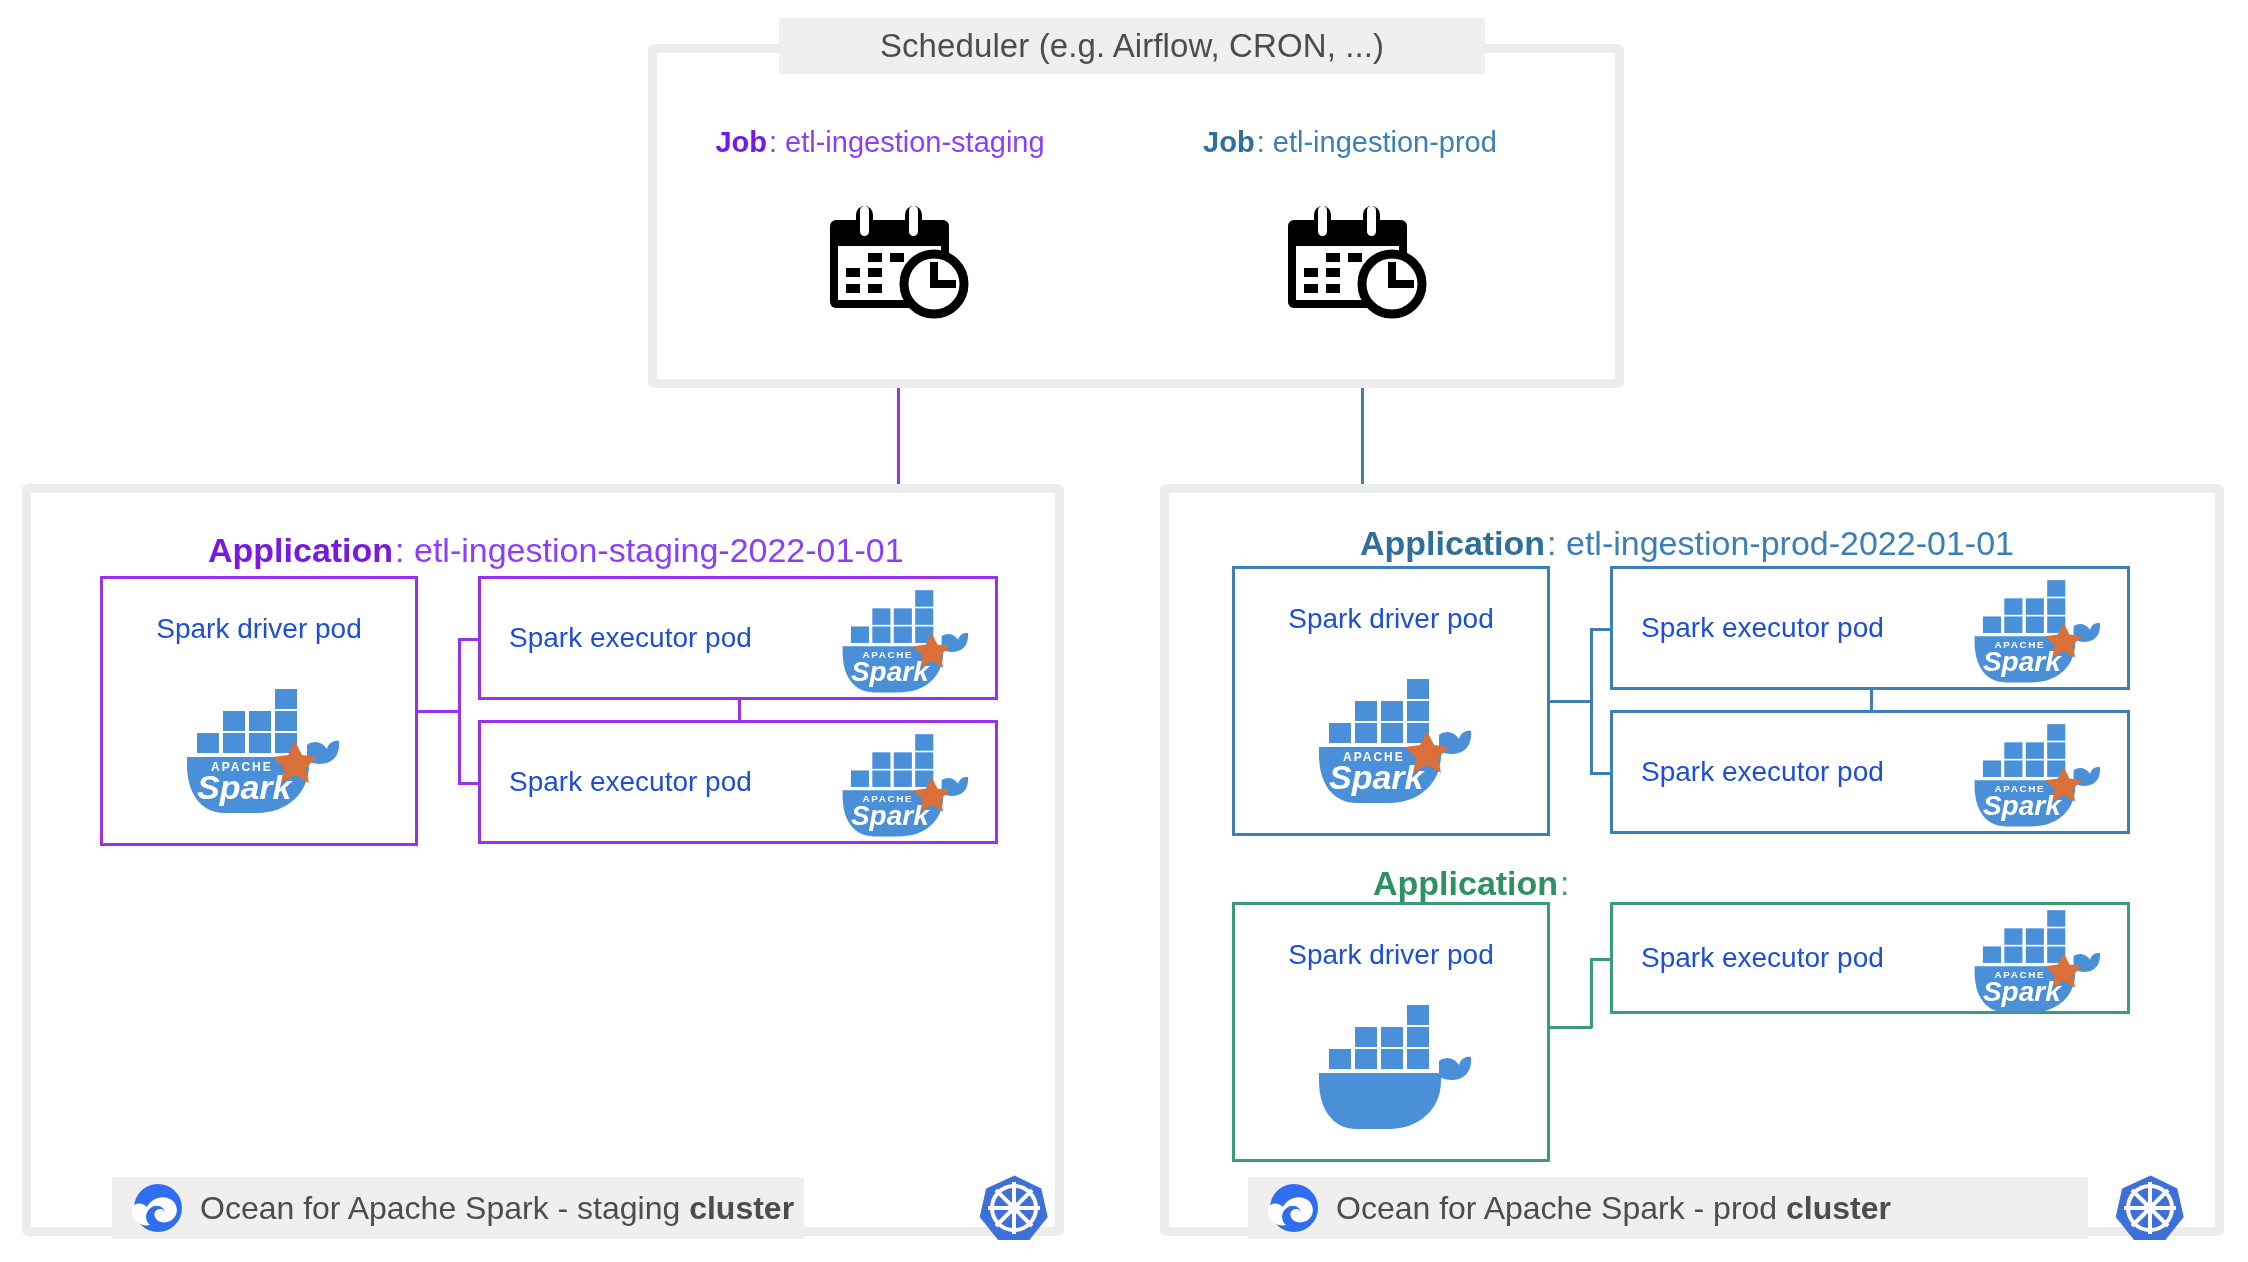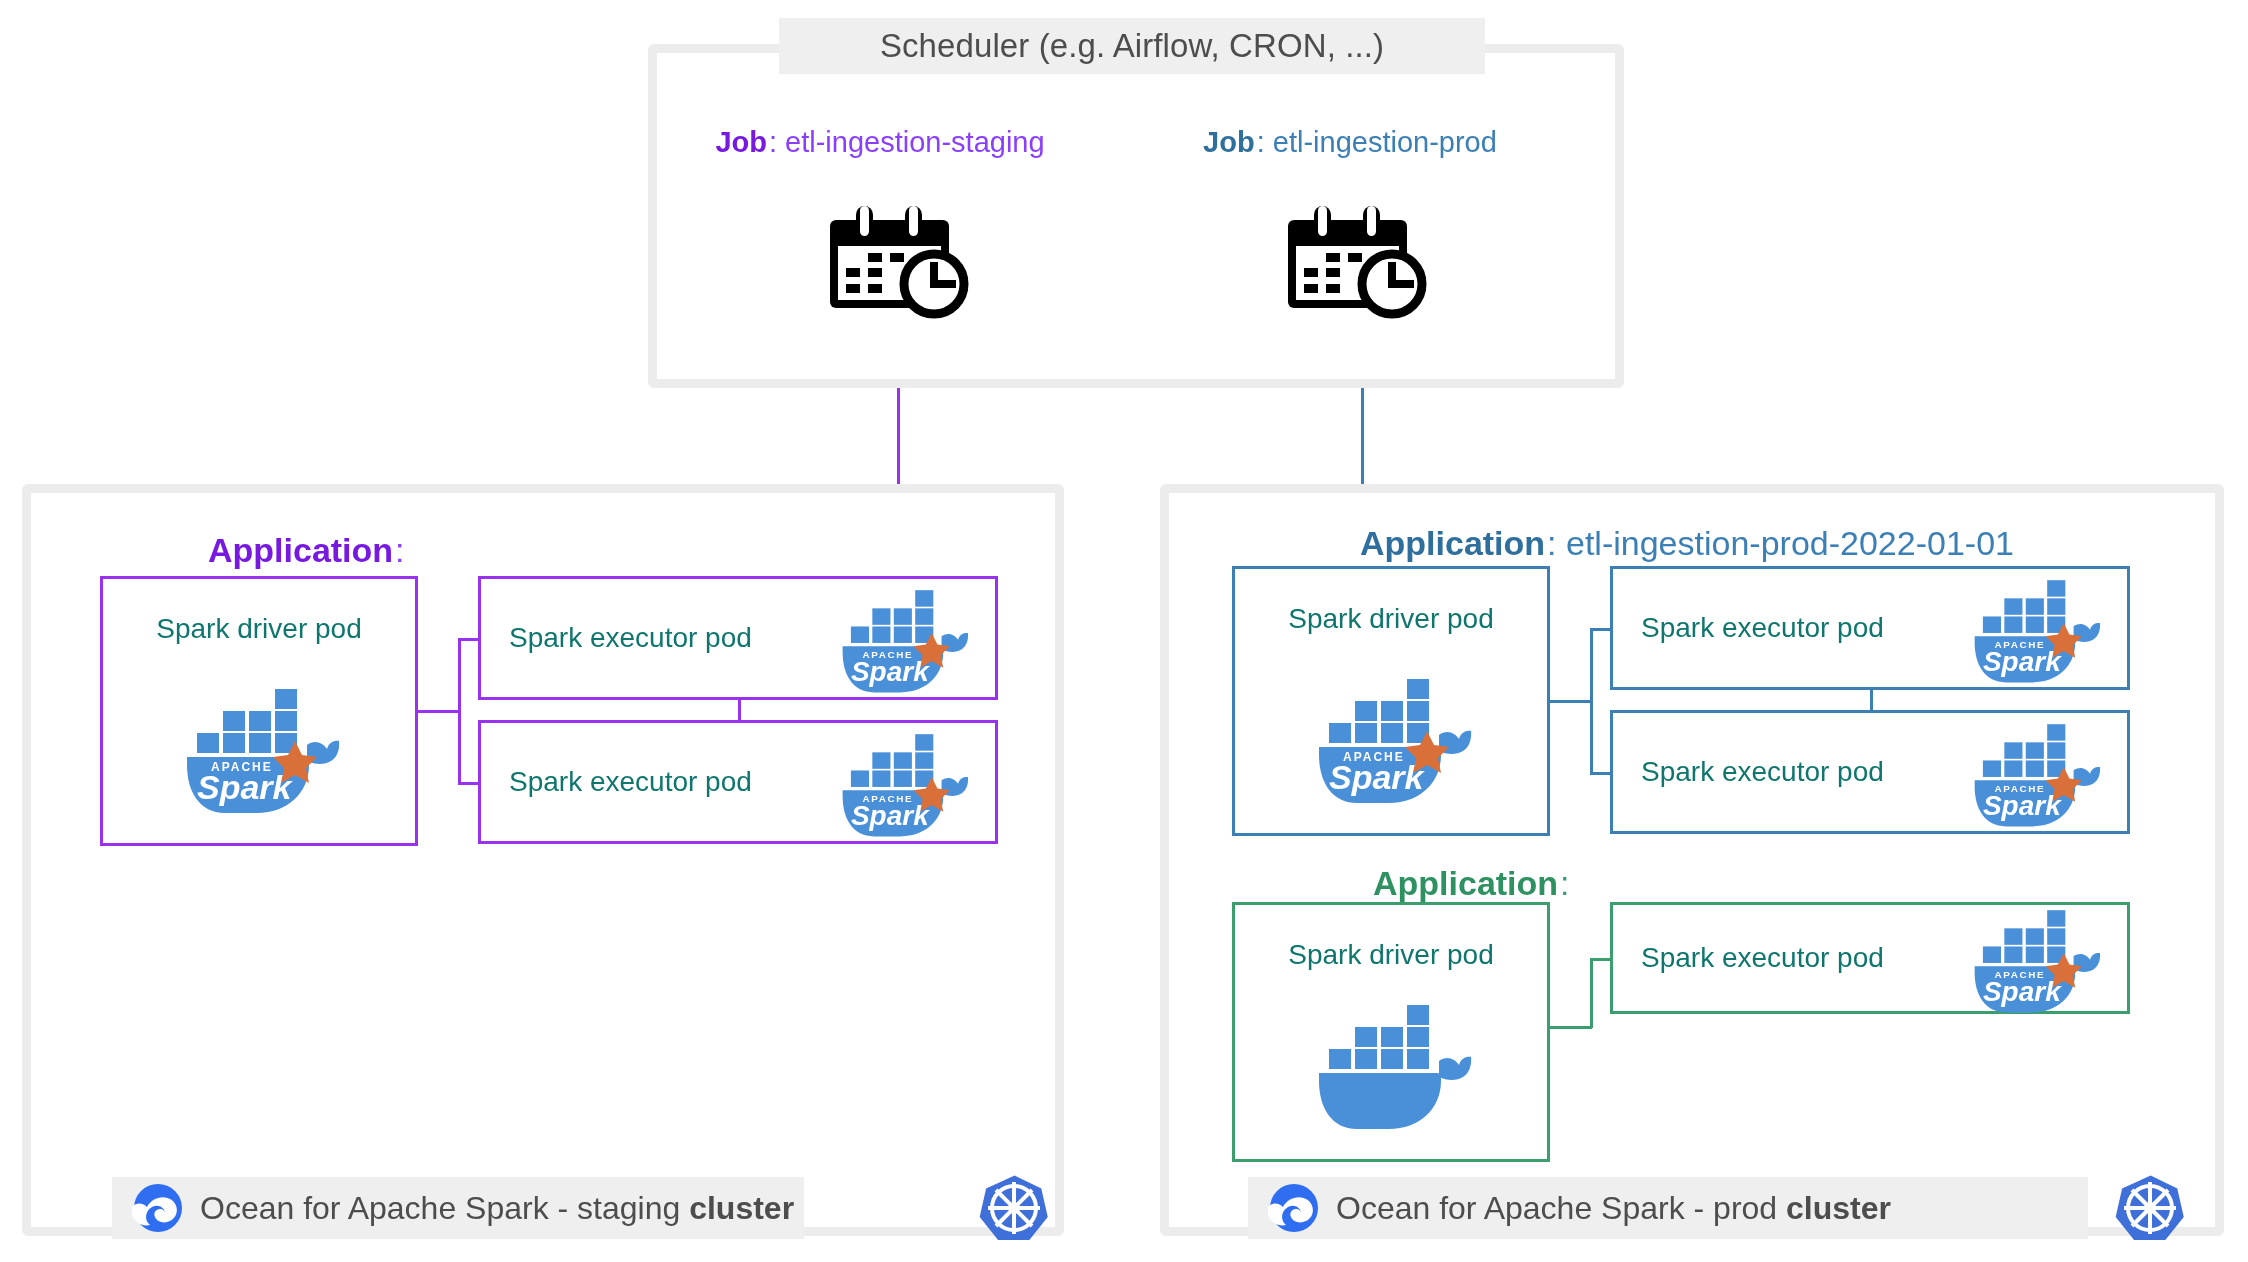--- a/index.html
+++ b/index.html
@@ -75,21 +75,21 @@
   #app-staging-label{left:208px;top:531px;color:#8a3ffc;}
   #app-staging-label b{color:#7719e0;}
   #app-prod-label{left:1360px;top:524px;color:#3b7fb5;}
   #app-prod-label b{color:#2e6f9e;}
   #app-notebook-label{left:1373px;top:864px;color:#3a9e6e;}
   #app-notebook-label b{color:#2e9161;}
 
   
   .pod-box{background:#ffffff;box-sizing:border-box;position:absolute;}
   .pod-box .pod-text{
-    position:absolute;font-size:28px;color:#0f766e;white-space:nowrap;
+    position:absolute;font-size:28px;color:#1d4ed8;white-space:nowrap;
   }
   .driver-box .pod-text{left:0;right:0;text-align:center;top:34px;}
   .executor-box .pod-text{left:28px;top:50%;transform:translateY(-50%);}
 
   .spark-logo{position:absolute;}
   .driver-box .spark-logo{left:50%;transform:translateX(-50%);bottom:22px;width:180px;height:148px;}
   .executor-box .spark-logo{right:18px;top:50%;transform:translateY(-50%);width:150px;height:122px;}
 
   
   .b-purple{border:3px solid #9932ef;}
@@ -168,21 +168,21 @@
 </svg>
 
 <div class="abs arrow-line" id="arrow-staging-line"></div>
 <div class="abs arrow-head" id="arrow-staging-head"></div>
 <div class="abs arrow-line" id="arrow-prod-line"></div>
 <div class="abs arrow-head" id="arrow-prod-head"></div>
 
 <div class="abs cluster-frame" id="cluster-staging"></div>
 
 <div class="abs app-label" id="app-staging-label">
-  <b>Application</b><span>:</span>&nbsp;
+  <b>Application</b><span>:</span>&nbsp;<span>etl-ingestion-staging-2022-01-01</span>
 </div>
 
 <div class="pod-box driver-box b-purple" id="st-driver">
   <div class="pod-text">Spark driver pod</div>
   <svg class="spark-logo" viewBox="0 0 180 148">
     <rect x="28" y="60" width="22" height="20" fill="#4a90d9"></rect>
     <rect x="54" y="60" width="22" height="20" fill="#4a90d9"></rect>
     <rect x="80" y="60" width="22" height="20" fill="#4a90d9"></rect>
     <rect x="106" y="60" width="22" height="20" fill="#4a90d9"></rect>
     <rect x="54" y="38" width="22" height="20" fill="#4a90d9"></rect>

